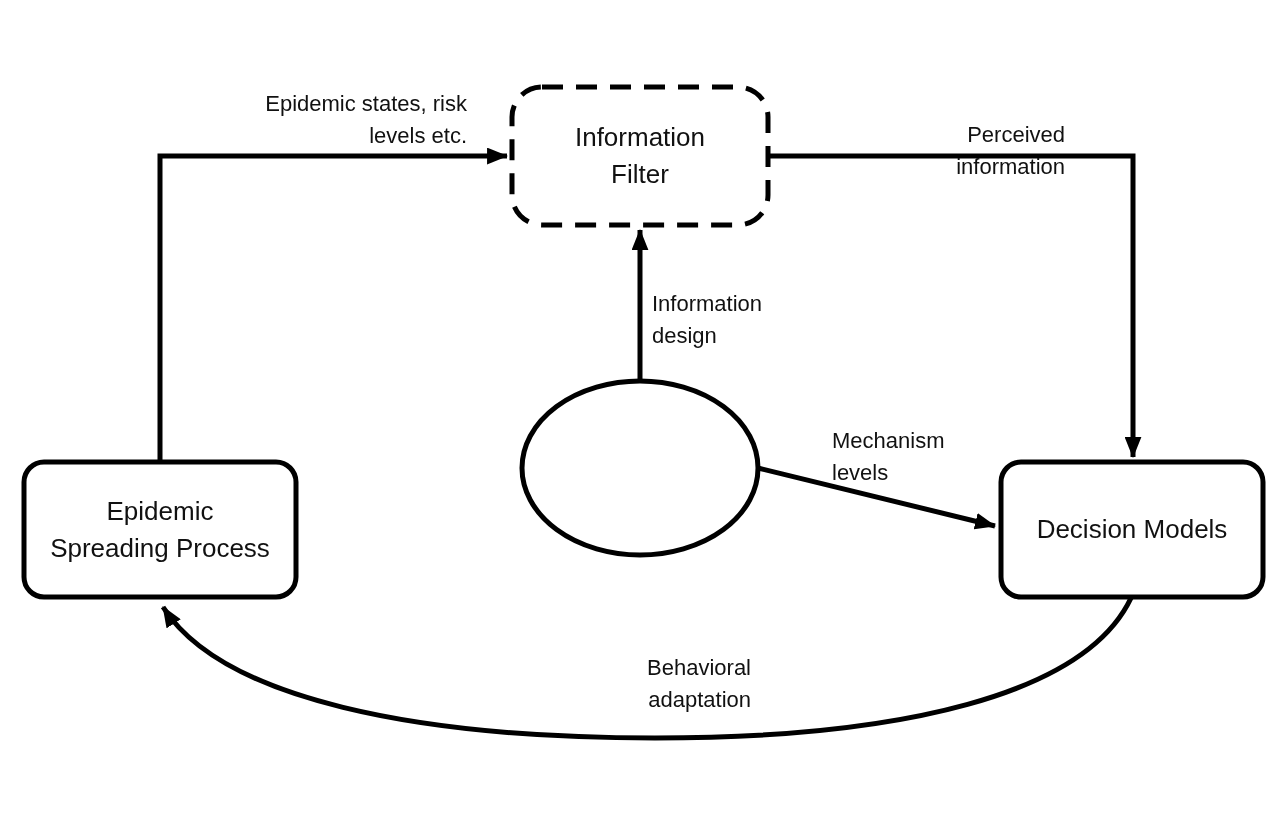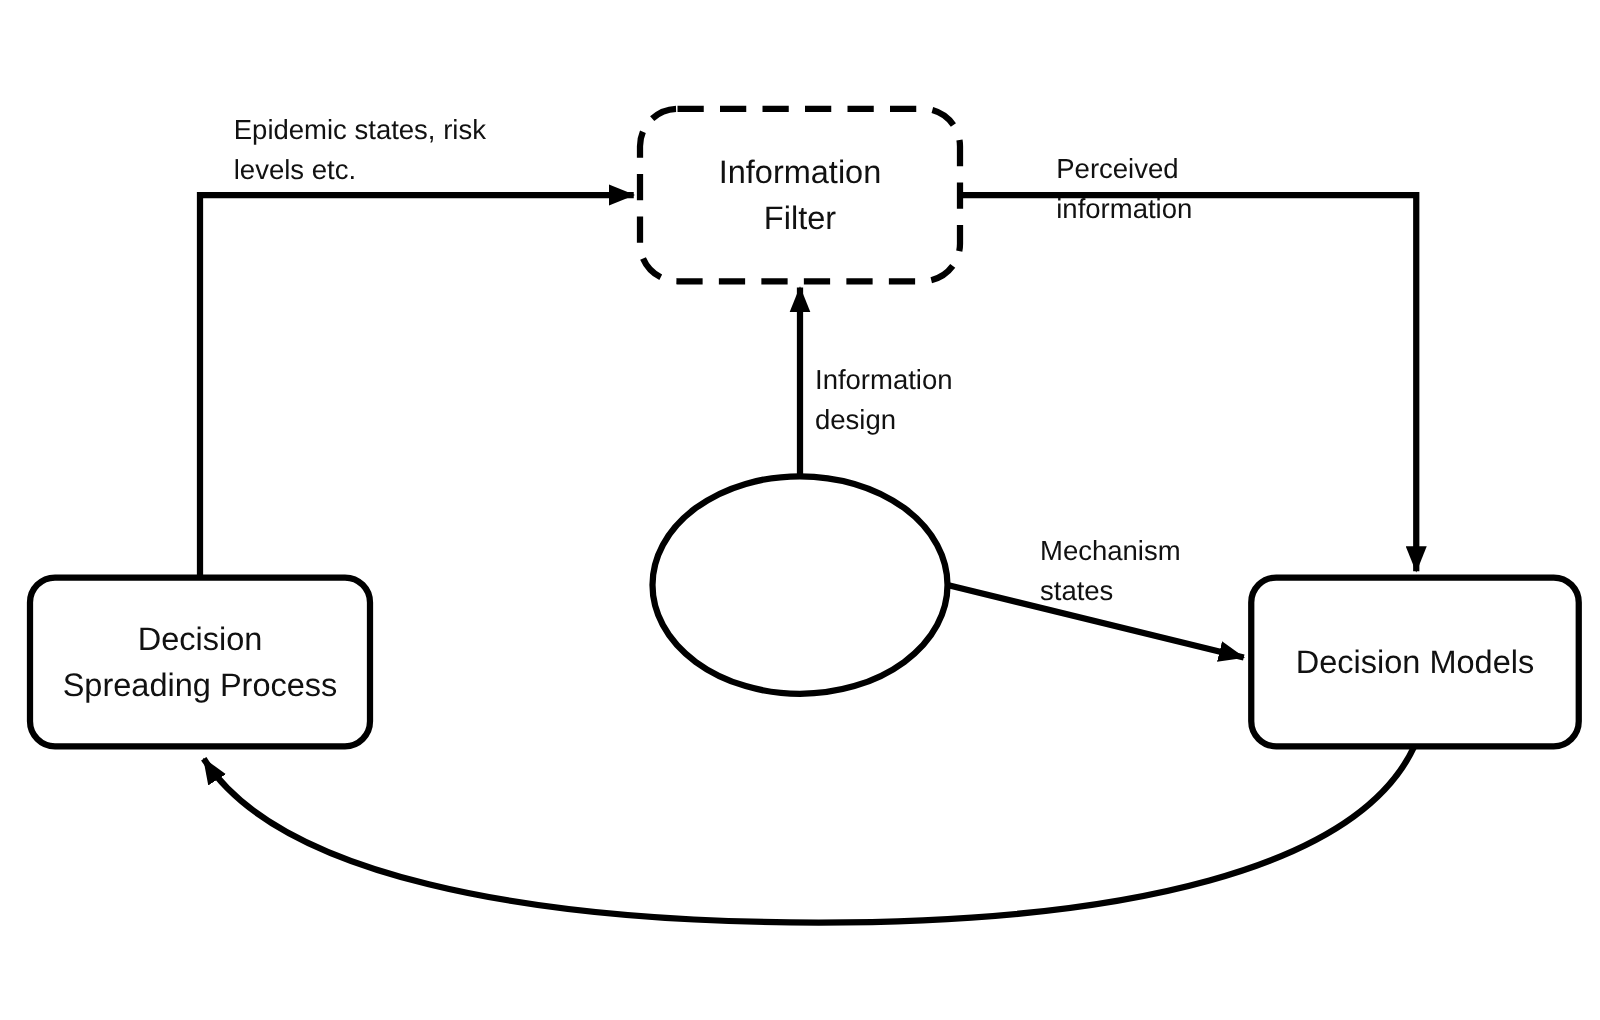--- a/index.html
+++ b/index.html
@@ -23,21 +23,21 @@
     line-height: 37px;
     text-align: center;
     display: flex;
     align-items: center;
     justify-content: center;
   }
   .edge-label {
     font-size: 22px;
     line-height: 32px;
   }
-  .centered { transform: translate(-50%, -50%); text-align: left; }
+  .centered { transform: translate(-50%, -50%); text-align: right; }
 </style>
 </head>
 <body>
 
 <div class="canvas">
 
   <svg width="1280" height="816" viewBox="0 0 1280 816">
     <defs>
       <marker id="arrow" viewBox="0 0 10 8" refX="9.5" refY="4" markerWidth="21" markerHeight="17" orient="auto" markerUnits="userSpaceOnUse">
         <path d="M0 0 L10 4 L0 8 Z" fill="#000000"></path>
@@ -59,32 +59,34 @@
     <path d="M 640 382 L 640 230" fill="none" stroke="#000000" stroke-width="5" marker-end="url(#arrow)"></path>
 
     <path d="M 758 468 L 995 526" fill="none" stroke="#000000" stroke-width="5" marker-end="url(#arrow)"></path>
 
     <path d="M 1131 598 C 1085 695, 900 738, 655 738 C 420 738, 222 700, 163 607" fill="none" stroke="#000000" stroke-width="5" marker-end="url(#arrow)"></path>
   </svg>
 
   <div class="label node-label" style="left:512px; top:87px; width:256px; height:138px;">Information
 Filter</div>
 
-  <div class="label node-label" style="left:24px; top:462px; width:272px; height:135px;">Decision
+  <div class="label node-label" style="left:24px; top:462px; width:272px; height:135px;">Epidemic
 Spreading Process</div>
 
   <div class="label node-label" style="left:1001px; top:462px; width:262px; height:135px;text-align:center;">Decision Models</div>
 
 
   <div class="label edge-label centered" style="left:327px; top:120px; width:280px;">Epidemic states, risk
 levels etc.</div>
 
   <div class="label edge-label centered" style="left:955px; top:119px; width:220px;margin-top:32px;">Perceived
 information</div>
 
   <div class="label edge-label" style="left:652px; top:288px;">Information
 design</div>
 
   <div class="label edge-label" style="left:832px; top:425px;">Mechanism
-states</div>
+levels</div>
 
+  <div class="label edge-label centered" style="left:641px; top:684px; width:220px;">Behavioral
+adaptation</div>
 
 </div>
 
 </body></html>

